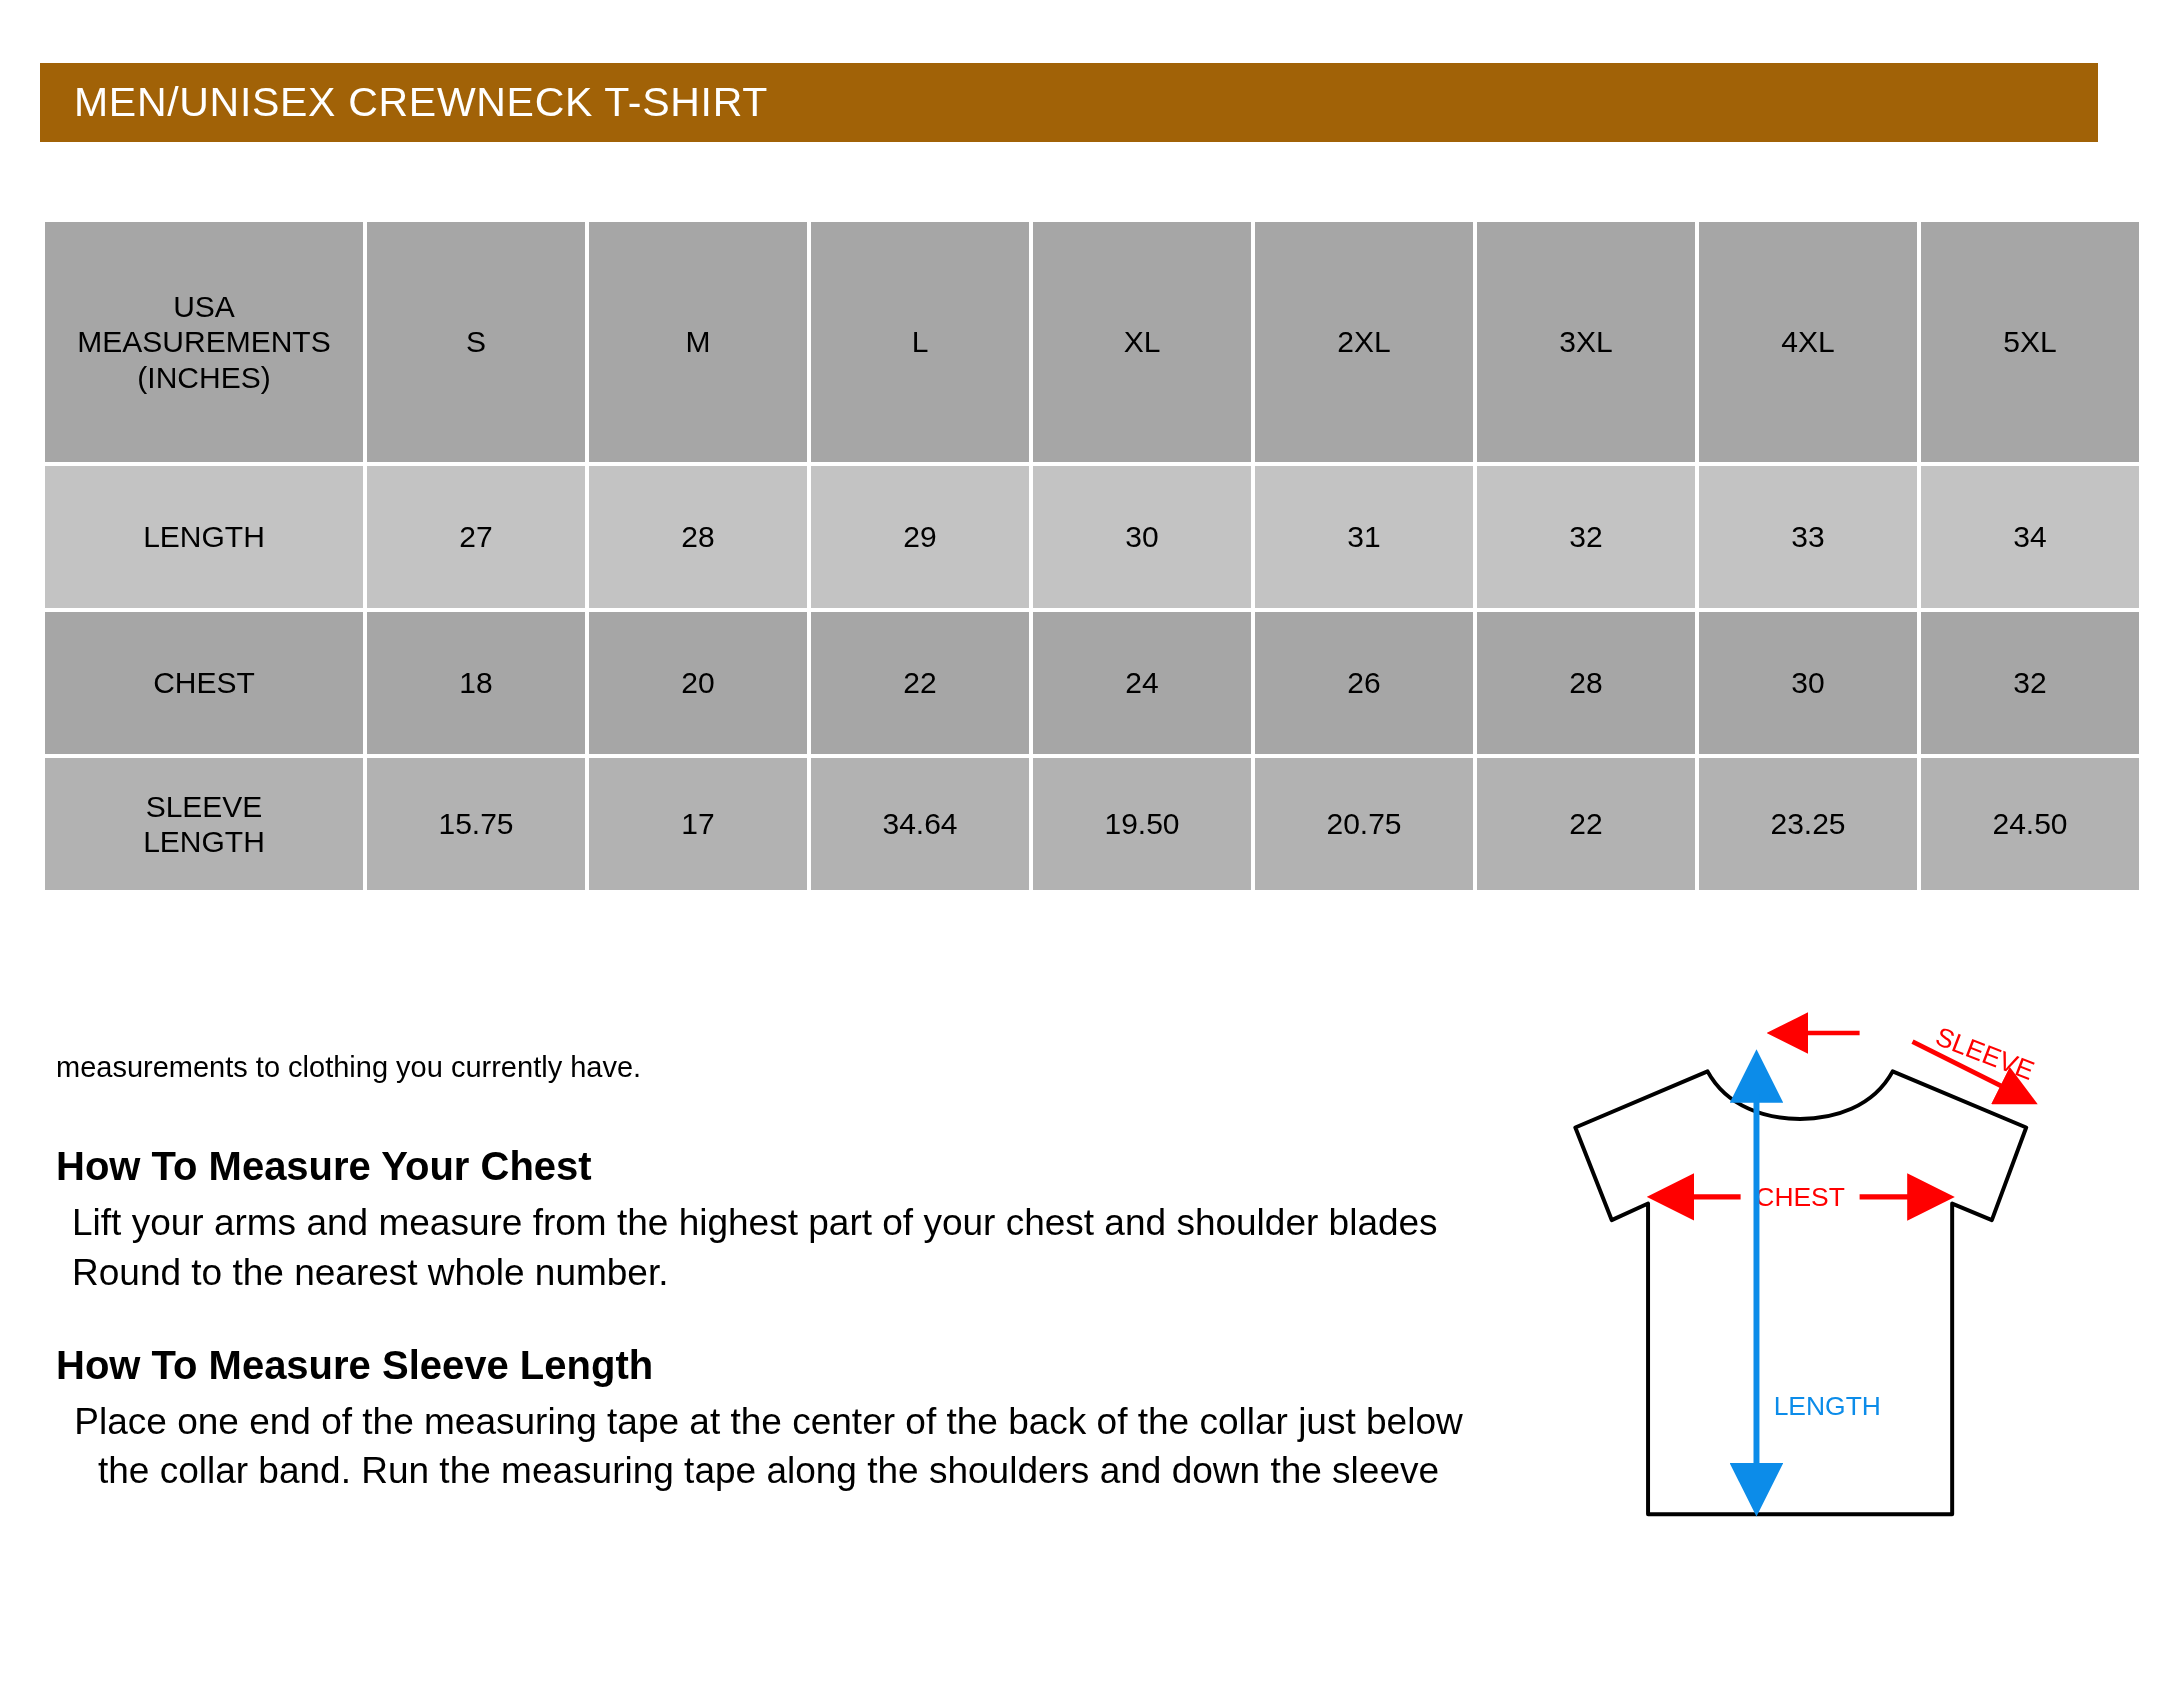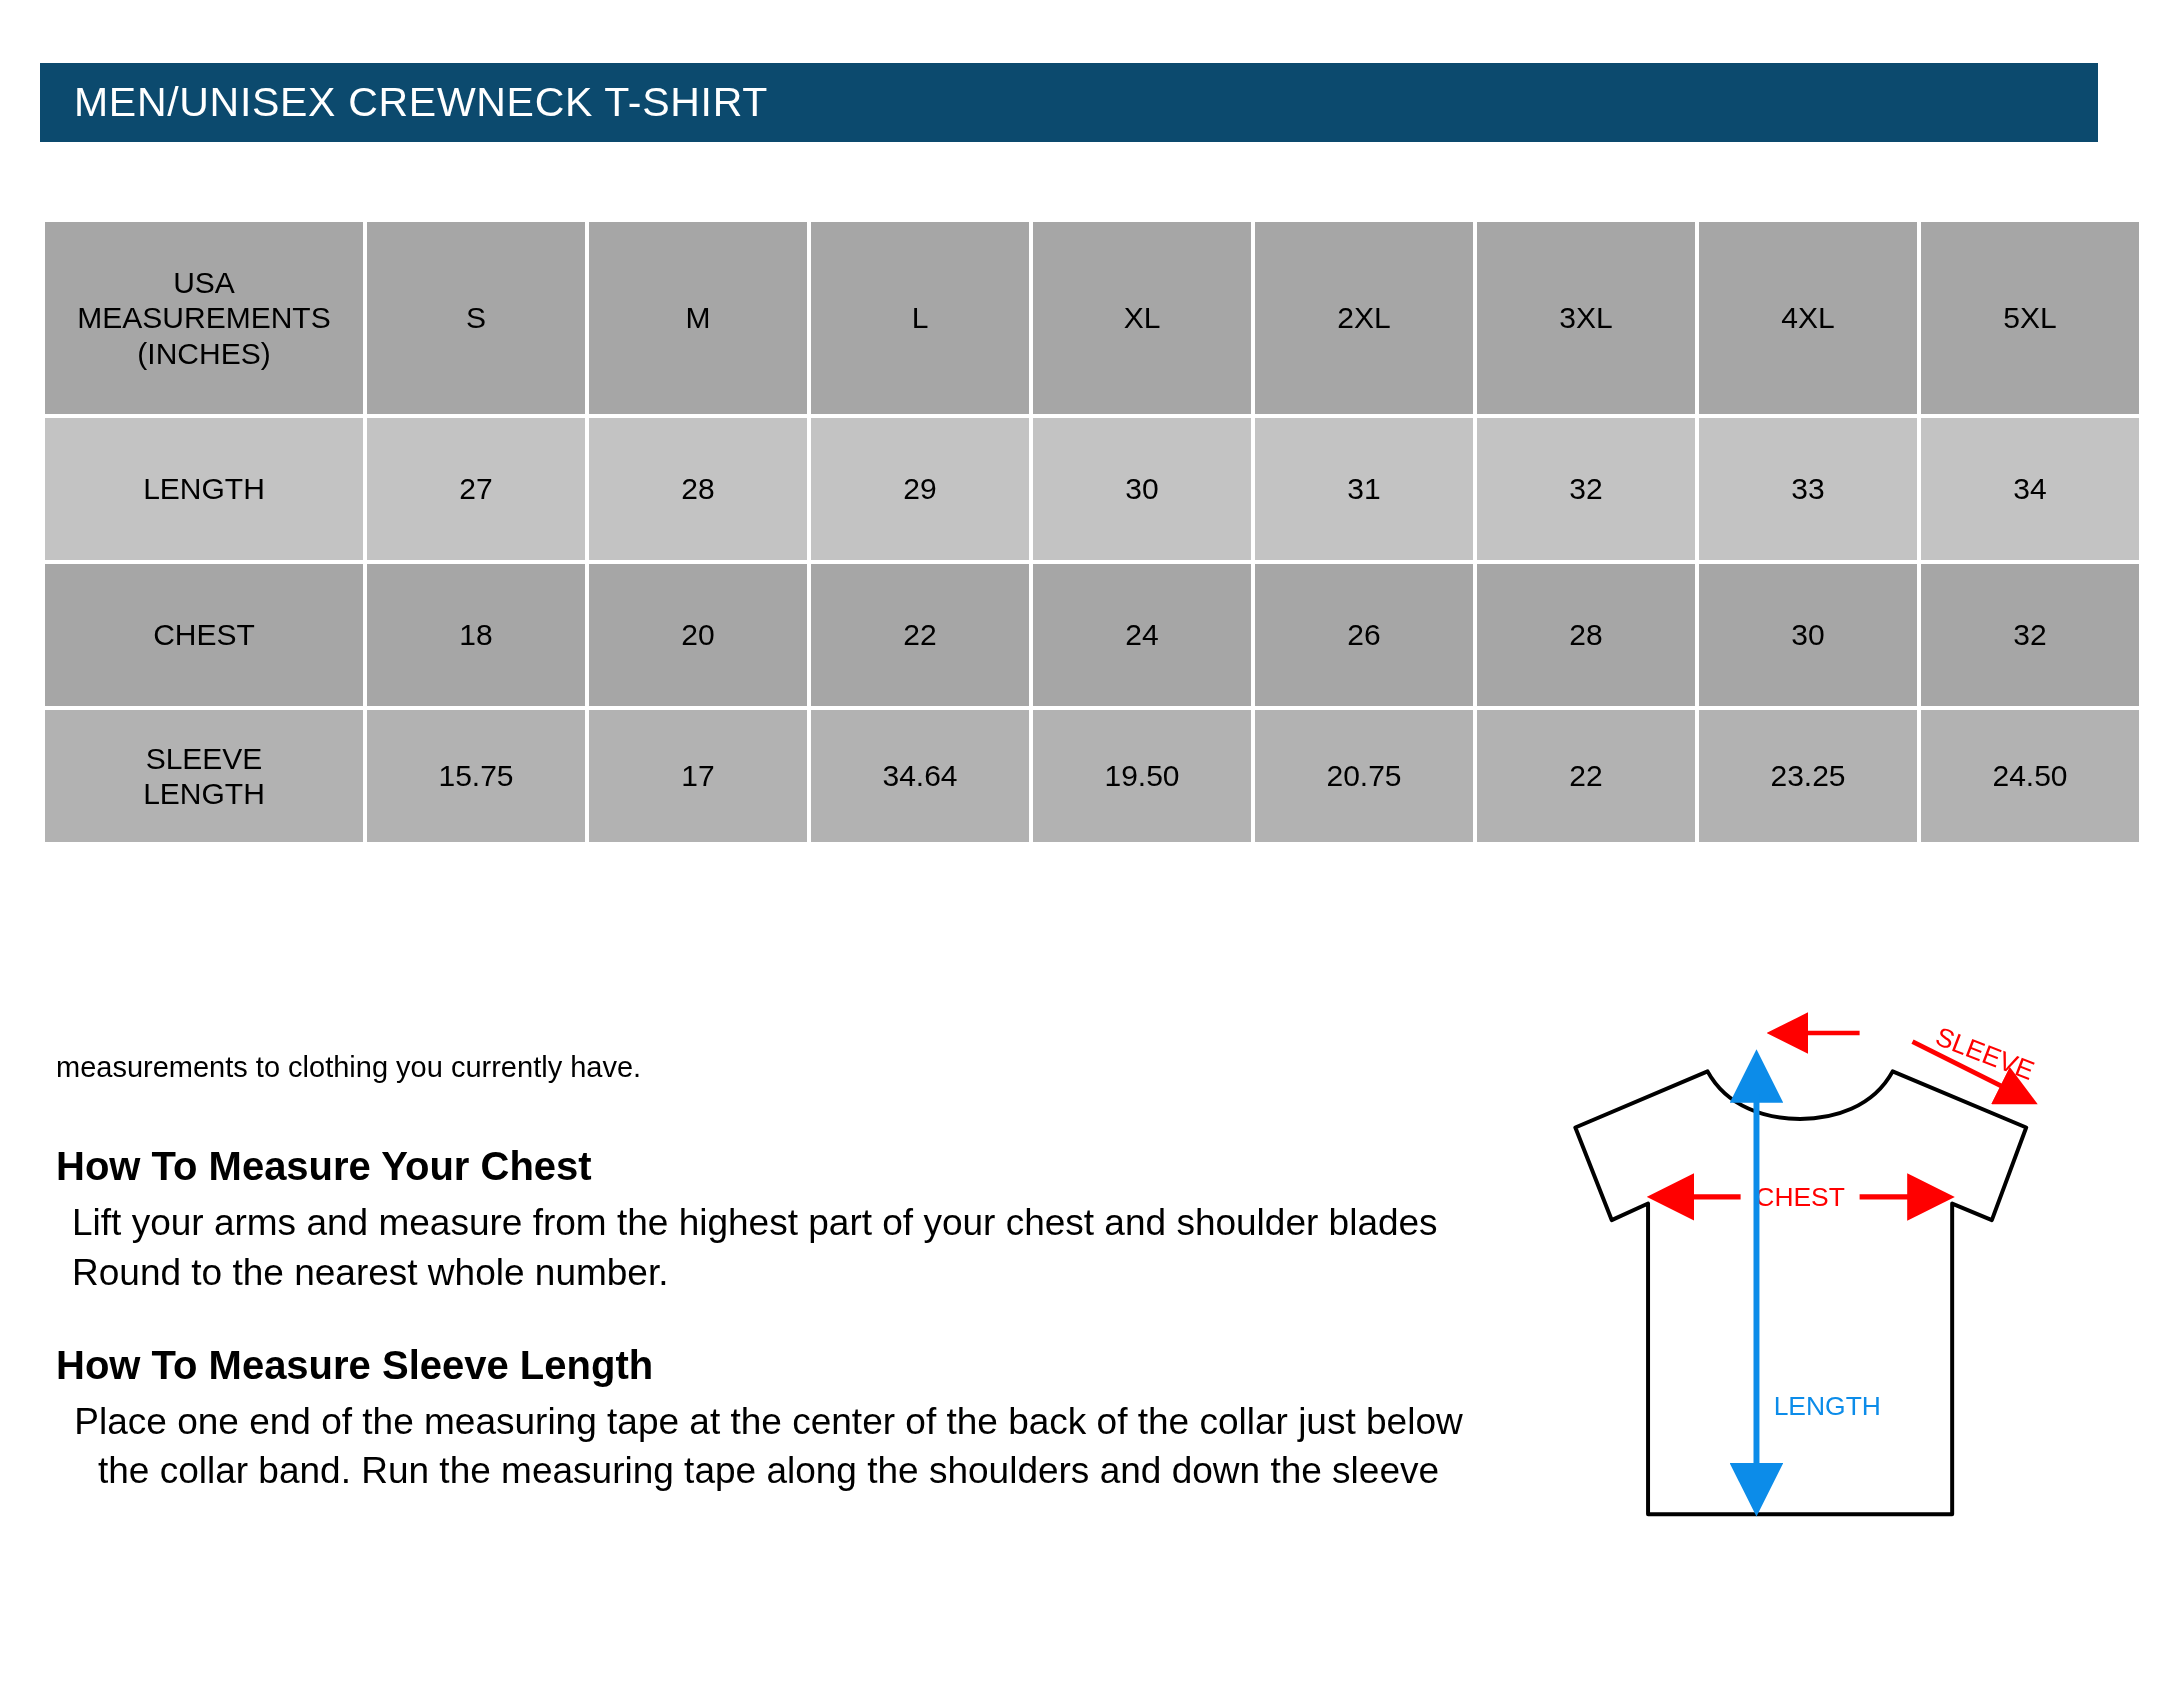--- a/index.html
+++ b/index.html
@@ -16,21 +16,21 @@
     overflow: hidden;
   }
 
   
   .title-bar {
     position: absolute;
     left: 40px;
     top: 63px;
     width: 2058px;
     height: 79px;
-    background: #0c4a6e;
+    background: #a16207;
     display: flex;
     align-items: center;
   }
   .title-bar .title-text {
     color: #ffffff;
     font-size: 41px;
     letter-spacing: 0.7px;
     padding-left: 34px;
     white-space: nowrap;
   }
@@ -48,21 +48,21 @@
   .size-table td {
     text-align: center;
     vertical-align: middle;
     font-size: 30px;
     line-height: 1.18;
     padding: 0;
   }
   .size-table col.label-col { width: 318px; }
   .size-table col.size-col  { width: 218px; }
 
-  .row-head td { height: 192px; }
+  .row-head td { height: 240px; }
   .row-body td { height: 142px; }
   .row-sleeve td { height: 132px; }
 
   .c-dark   { background: #a6a6a6; }
   .c-light  { background: #c3c3c3; }
   .c-mid    { background: #b2b2b2; }
 
   .hdr-label { font-size: 28.4px; }
   .hdr-size  { font-size: 37px; }
 

